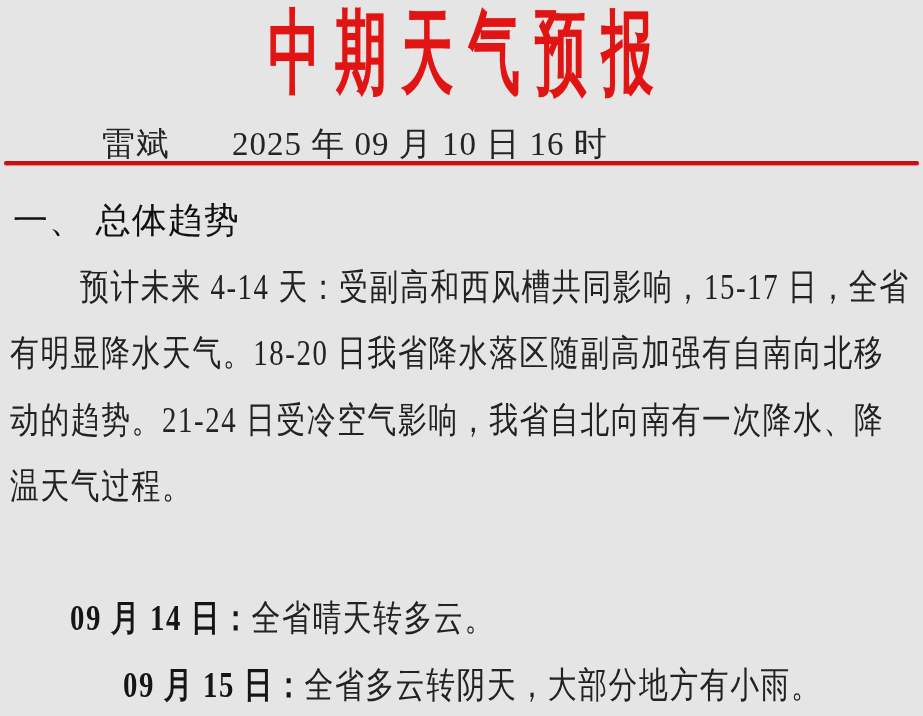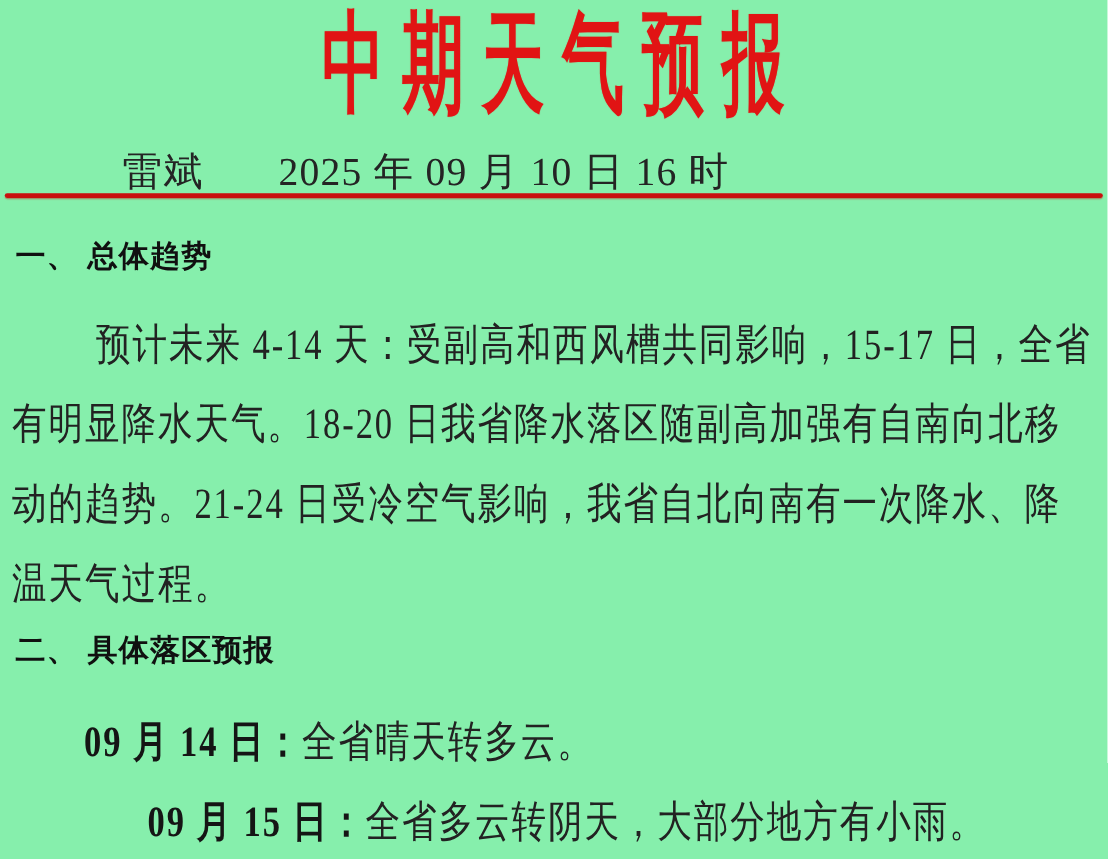--- a/index.html
+++ b/index.html
@@ -4,21 +4,21 @@
 <style>
   html, body {
     margin: 0;
     padding: 0;
     background: #ffffff;
   }
   .page {
     position: relative;
     width: 923px;
     height: 716px;
-    background: #86efac;
+    background: #e5e5e5;
     overflow: hidden;
     font-family: "Liberation Serif", "DejaVu Serif", serif;
     color: #1e1e1e;
   }
   
   .title-wrap {
     position: absolute;
     top: 4px;
     left: 0;
     right: 0;
@@ -61,22 +61,22 @@
     height: 4px;
     background: #c8100e;
     border-radius: 2px;
     box-shadow: 0 1px 1px rgba(200, 16, 14, 0.45);
   }
   
   .section-heading {
     position: absolute;
     left: 13px;
     font-family: "Liberation Sans", "DejaVu Sans", sans-serif;
-    font-weight: 700;
-    font-size: 25px;
+    font-weight: 400;
+    font-size: 35px;
     line-height: 1.15;
     color: #101010;
     letter-spacing: 1px;
     white-space: nowrap;
   }
   .heading-1 { top: 200px; }
   .heading-2 { top: 528px; }
   
   .body-line {
     position: absolute;
@@ -118,21 +118,20 @@
 
   <div class="red-rule"></div>
 
   <div class="section-heading heading-1">一、 总体趋势</div>
 
   <div class="body-line p-line-1">预计未来 4-14 天：受副高和西风槽共同影响，15-17 日，全省</div>
   <div class="body-line p-line-2">有明显降水天气。18-20 日我省降水落区随副高加强有自南向北移</div>
   <div class="body-line p-line-3">动的趋势。21-24 日受冷空气影响，我省自北向南有一次降水、降</div>
   <div class="body-line p-line-4">温天气过程。</div>
 
-  <div class="section-heading heading-2">二、 具体落区预报</div>
 
   <div class="body-line f-line-1">
     <span class="forecast-date">09 月 14 日：</span><span>全省晴天转多云。</span>
   </div>
   <div class="body-line f-line-2">
     <span class="forecast-date">09 月 15 日：</span><span>全省多云转阴天，大部分地方有小雨。</span>
   </div>
 
 </div>
 

